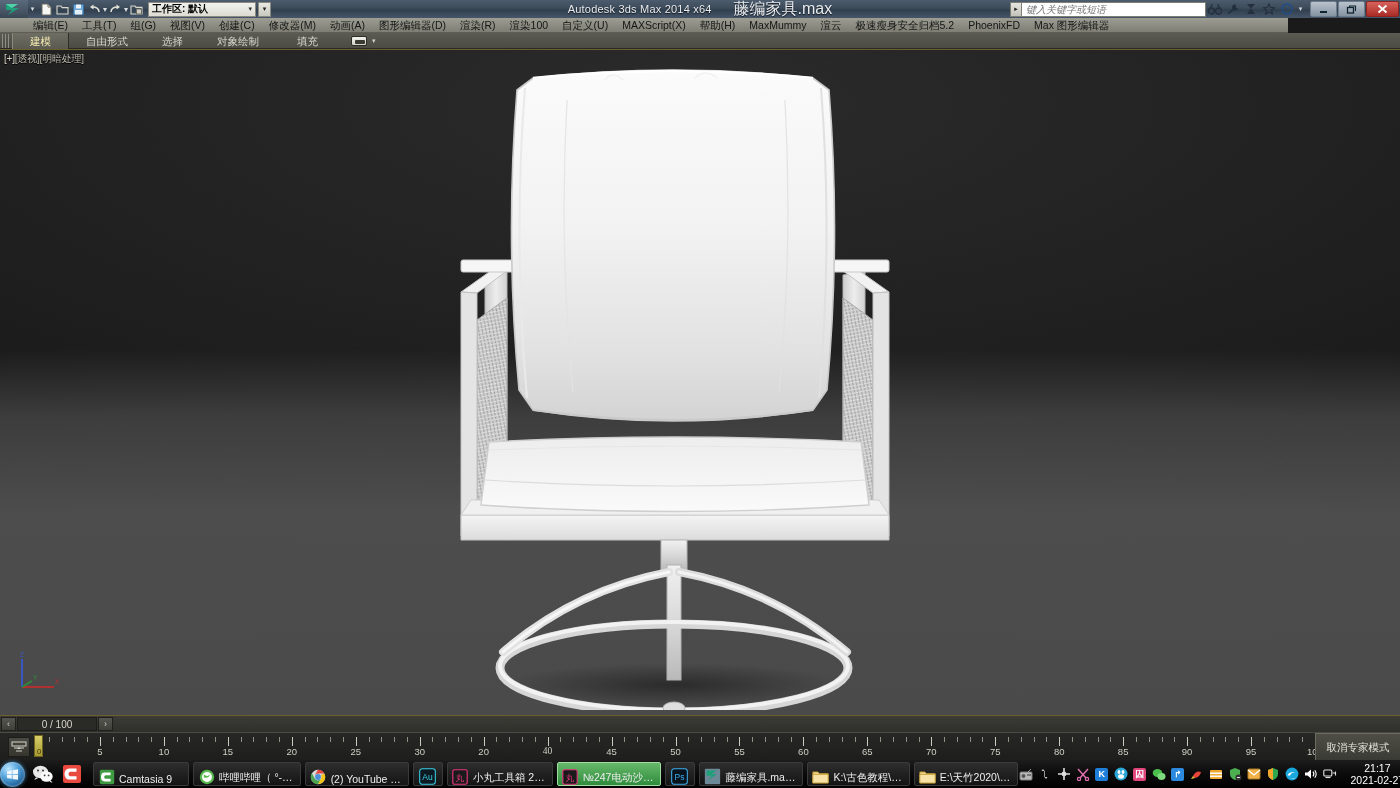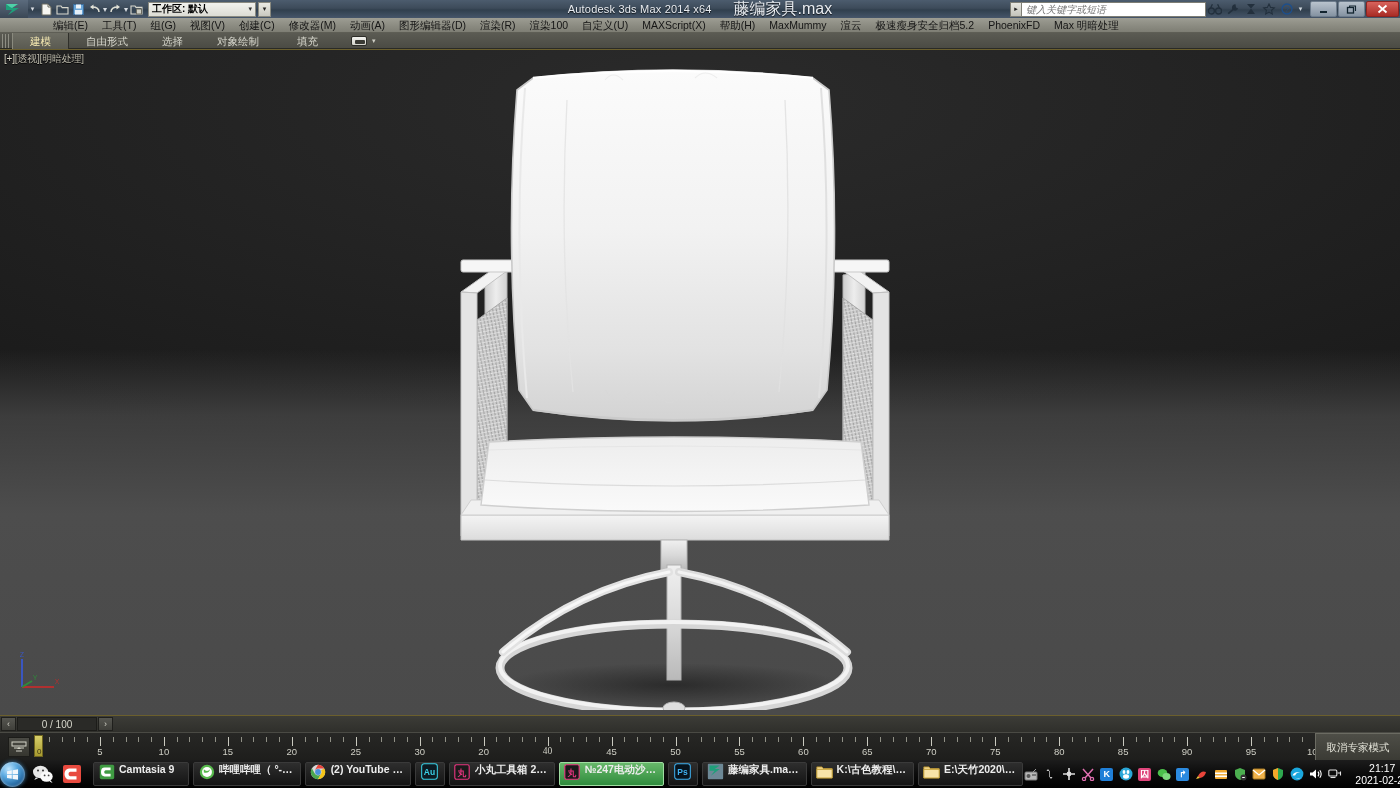--- a/index.html
+++ b/index.html
@@ -77,25 +77,24 @@
     width:27px;height:16px;margin-right:1px;
     display:flex;align-items:center;justify-content:center;
     border:1px solid #6d7c8c;border-radius:2px;
     background:linear-gradient(180deg,#b9c3cd,#8593a2);
   }
   .wbtn.close{background:linear-gradient(180deg,#d8635c,#a92c26);border-color:#8e2420;width:33px}
   .wbtn svg{display:block}
 
   
   .menubar{
-    position:absolute;left:0;top:18px;width:1400px;height:15px;
+    position:absolute;left:0;top:18px;width:1288px;height:15px;
     background:linear-gradient(180deg,#9d9d93 0%,#8d8d83 50%,#7e7e74 100%);
     display:flex;align-items:center;
     border-bottom:1px solid #5e5e55;
-    padding-left:20px;
   }
   .menu-left-ico{width:26px;height:15px}
   .mi{
     font-size:10.5px;color:#151515;padding:0 7px;height:15px;line-height:15px;
     white-space:nowrap;
   }
 
   
   .ribbon{
     position:absolute;left:0;top:33px;width:1400px;height:16px;
@@ -213,25 +212,24 @@
   .start .orb{
     width:25px;height:25px;border-radius:50%;
     background:radial-gradient(circle at 35% 28%, #bfe6ff 0%, #5aa9e0 35%, #2a6fa8 65%, #0c3a63 100%);
     box-shadow:0 0 4px rgba(80,170,235,.7), inset 0 0 3px rgba(255,255,255,.6);
     display:flex;align-items:center;justify-content:center;
   }
   .quick{display:flex;align-items:center;gap:3px;padding:0 5px}
   .qicon{width:26px;height:26px;display:flex;align-items:center;justify-content:center}
   .tasks{display:flex;align-items:center;gap:4px;padding-left:3px}
   .task{
-    height:24px;display:flex;align-items:flex-start;gap:4px;padding:0 7px 0 4px;
+    height:24px;display:flex;align-items:flex-end;gap:4px;padding:0 7px 0 4px;
     border:1px solid #3a3a3a;border-radius:2px;
     background:linear-gradient(180deg,#2e2e2e,#141414);
     min-width:96px;
-    font-weight:bold;
   }
   .task.hl{background:linear-gradient(180deg,#67b86a,#2f8c3d);border-color:#9fdca1}
   .task .tl{font-size:10.5px;color:#ededed;white-space:nowrap;overflow:hidden;text-overflow:ellipsis;max-width:78px}
   .task .ti{width:17px;height:17px;display:flex;align-items:center;justify-content:center;flex:0 0 17px}
   .tray{
     margin-left:auto;display:flex;align-items:center;gap:4px;padding-right:4px;height:28px;
   }
   .tr{width:15px;height:15px;display:flex;align-items:center;justify-content:center}
   .clock{
     width:64px;height:28px;display:flex;flex-direction:column;align-items:center;justify-content:center;
@@ -375,21 +373,21 @@
     <div class="mi">图形编辑器(D)</div>
     <div class="mi">渲染(R)</div>
     <div class="mi">渲染100</div>
     <div class="mi">自定义(U)</div>
     <div class="mi">MAXScript(X)</div>
     <div class="mi">帮助(H)</div>
     <div class="mi">MaxMummy</div>
     <div class="mi">渲云</div>
     <div class="mi">极速瘦身安全归档5.2</div>
     <div class="mi">PhoenixFD</div>
-    <div class="mi">Max 明暗处理</div>
+    <div class="mi">Max 图形编辑器</div>
   </div>
 
   <div class="ribbon">
     <div class="grip"></div>
     <div class="rtab active">建模</div>
     <div class="rtab">自由形式</div>
     <div class="rtab">选择</div>
     <div class="rtab">对象绘制</div>
     <div class="rtab fill">填充</div>
     <div class="rchip"></div>

